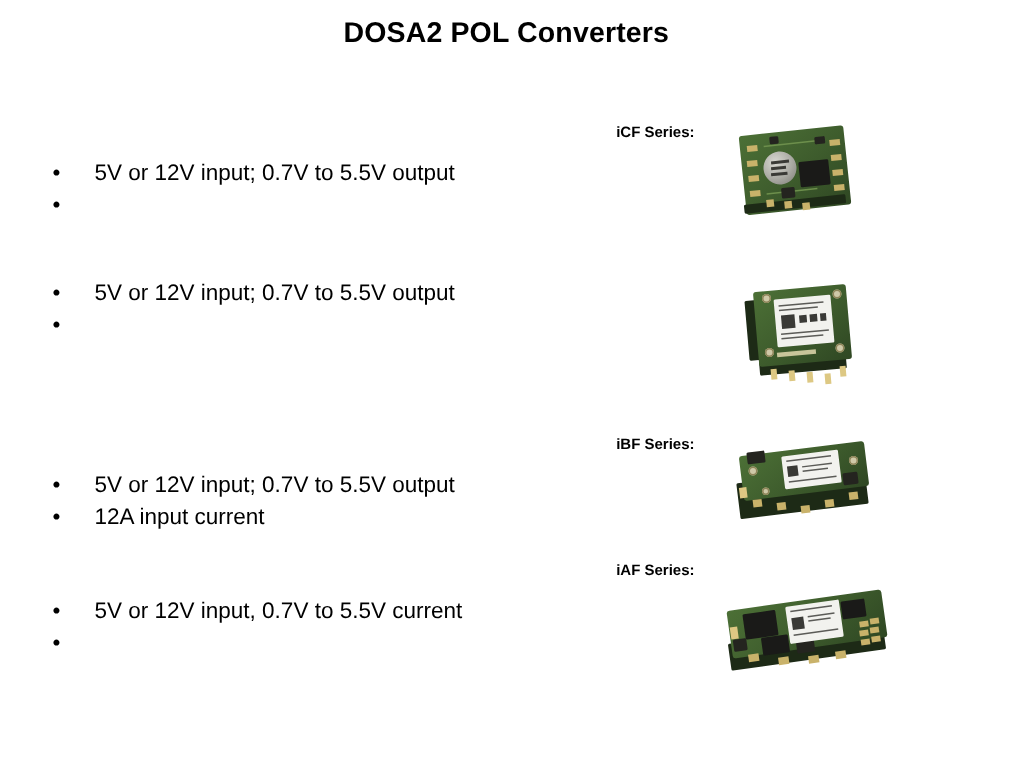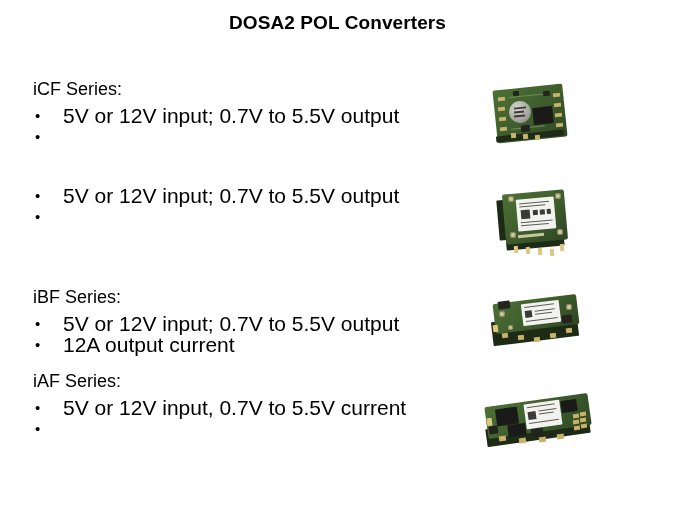--- a/index.html
+++ b/index.html
@@ -29,45 +29,46 @@
     color: #000000;
   }
 
   
   .series-block {
     position: absolute;
     left: 33px;
     width: 430px;
   }
   .series-heading {
-    font-size: 18px;
-    font-weight: normal;
+    font-size: 10px;
+    font-weight: bold;
     color: #000000;
     line-height: 18px;
     margin: 0 0 7px 0;
     white-space: nowrap;
+    text-align: right;
   }
   .bullet-row {
     display: flex;
     align-items: flex-start;
     line-height: 21px;
     margin: 0;
   }
   .bullet-mark {
     width: 30px;
     flex: 0 0 30px;
     font-size: 15px;
     line-height: 21px;
     color: #000000;
     text-align: left;
     padding-left: 2px;
     box-sizing: border-box;
   }
   .bullet-text {
-    font-size: 21px;
+    font-size: 15px;
     line-height: 21px;
     color: #000000;
     white-space: nowrap;
   }
 
   
   .photo {
     position: absolute;
     overflow: visible;
   }
@@ -165,21 +166,21 @@
 
 <div class="series-block" style="top:288px;">
   <div class="series-heading">iBF Series:</div>
 
   <div class="bullet-row">
     <span class="bullet-mark">•</span>
     <span class="bullet-text">5V or 12V input; 0.7V to 5.5V output</span>
   </div>
   <div class="bullet-row">
     <span class="bullet-mark">•</span>
-    <span class="bullet-text">12A output current</span>
+    <span class="bullet-text">12A input current</span>
   </div>
 </div>
 
 <div class="series-block" style="top:372px;">
   <div class="series-heading">iAF Series:</div>
 
   <div class="bullet-row">
     <span class="bullet-mark">•</span>
     <span class="bullet-text">5V or 12V input, 0.7V to 5.5V current</span>
   </div>

